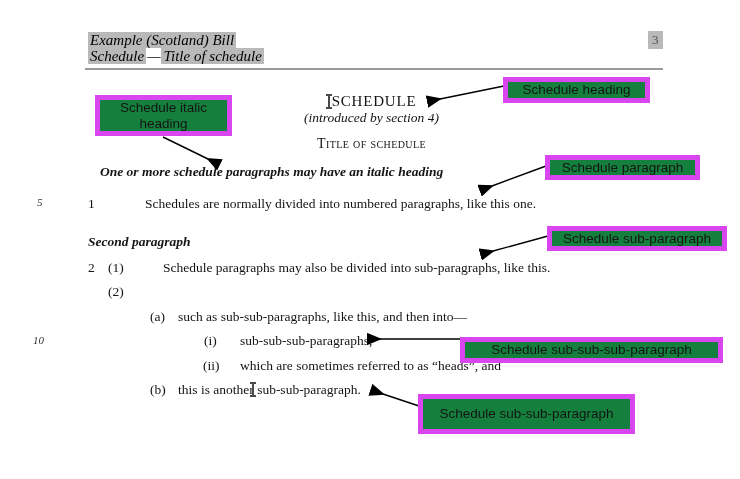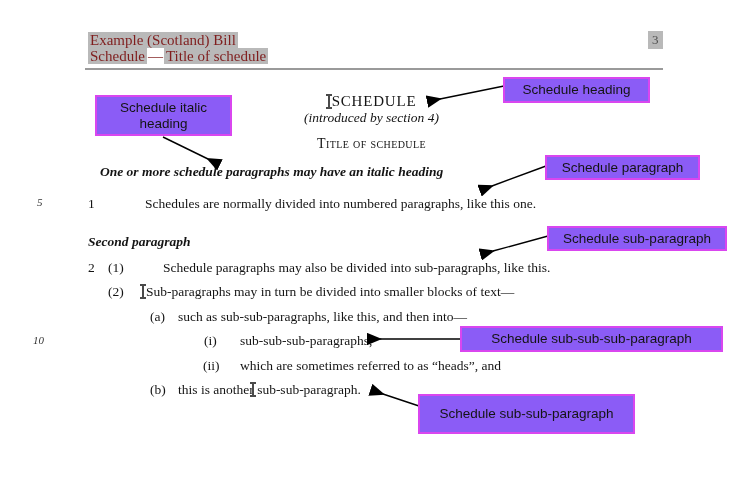--- a/index.html
+++ b/index.html
@@ -2,42 +2,42 @@
 <html><head>
 <meta charset="utf-8">
 <style>
   * { margin:0; padding:0; box-sizing:border-box; }
   html,body { background:#ffffff; }
   .page {
     position:relative; width:740px; height:479px; background:#ffffff;
     font-family:"Liberation Serif", serif; color:#141414; overflow:hidden;
   }
   
-  .hdr { position:absolute; font-size:15px; color:#7f1d1d; line-height:16px; white-space:nowrap; }
+  .hdr { position:absolute; font-style:italic; font-size:15px; color:#000000; line-height:16px; white-space:nowrap; }
   .hl { background:#b9b9b9; padding:0 2px; }
   .nohl { background:#ffffff; padding:0 1px; }
   .hdr-rule { position:absolute; left:85px; top:68px; width:578px; height:2px; background:#9a9a9a; }
   .pagenum { position:absolute; left:648px; top:31px; font-size:13px; color:#4d4d4d; background:#b9b9b9; padding:1px 4px; }
   
   .center-line { position:absolute; left:88px; width:567px; text-align:center; white-space:nowrap; }
   .sched-title { top:93px; font-size:15px; letter-spacing:0.8px; }
   .sched-intro { top:110px; font-size:13.5px; font-weight:normal; font-style:italic; }
   .sched-name  { top:136px; font-size:14px; font-variant:small-caps; letter-spacing:0.4px; }
   
   .line { position:absolute; font-size:13.5px; line-height:16px; white-space:nowrap; }
   .bolditalic { font-weight:bold; font-style:italic; }
   .marginnum { position:absolute; font-size:11px; font-style:italic; color:#333333; }
   
   .ibeam { display:inline-block; position:relative; width:2px; height:13px; background:#4a4a4a; vertical-align:-2px; margin:0 2px 0 1px; }
   .ibeam::before, .ibeam::after { content:""; position:absolute; left:-2px; width:6px; height:2px; background:#4a4a4a; }
   .ibeam::before { top:-1px; } .ibeam::after { bottom:-1px; }
   .ibeam.overlap { margin:0 0 0 -2px; }
   
   .callout {
-    position:absolute; background:#8b5cf6; border:2px solid #d946ef;
+    position:absolute; background:#15803d; border:5px solid #d946ef;
     font-family:"Liberation Sans", sans-serif; font-size:13.5px; color:#141414;
     display:flex; align-items:center; justify-content:center; text-align:center;
     line-height:16px; z-index:3; white-space:nowrap;
   }
   .callout.wrap { white-space:normal; }
   
   .arrows { position:absolute; left:0; top:0; width:740px; height:479px; z-index:2; pointer-events:none; }
 </style>
 </head>
 <body>
@@ -63,40 +63,39 @@
   <div class="line" style="left:88px; top:196px;">1</div>
   <div class="line" style="left:145px; top:196px;">Schedules are normally divided into numbered paragraphs, like this one.</div>
 
   <div class="line bolditalic" style="left:88px; top:234px;">Second paragraph</div>
 
   <div class="line" style="left:88px; top:260px;">2</div>
   <div class="line" style="left:108px; top:260px;">(1)</div>
   <div class="line" style="left:163px; top:260px;">Schedule paragraphs may also be divided into sub-paragraphs, like this.</div>
 
   <div class="line" style="left:108px; top:284px;">(2)</div>
-  <div class="line" style="left:141px; top:284px;"><span class="ibeam"></span><span>Sub-paragraphs may in turn be divided into smaller blocks of text—</span></div>
 
   <div class="line" style="left:150px; top:309px;">(a)</div>
   <div class="line" style="left:178px; top:309px;">such as sub-sub-paragraphs, like this, and then into—</div>
 
   <div class="marginnum" style="left:33px; top:334px;">10</div>
   <div class="line" style="left:204px; top:333px;">(i)</div>
   <div class="line" style="left:240px; top:333px;">sub-sub-sub-paragraphs,</div>
 
   <div class="line" style="left:203px; top:358px;">(ii)</div>
   <div class="line" style="left:240px; top:358px;text-align:center;">which are sometimes referred to as “heads”, and</div>
 
   <div class="line" style="left:150px; top:382px;">(b)</div>
   <div class="line" style="left:178px; top:382px;"><span>this is another</span><span class="ibeam overlap"></span><span> sub-sub-paragraph.</span></div>
 
   <div class="callout" style="left:503px; top:77px; width:147px; height:26px;">Schedule heading</div>
   <div class="callout wrap" style="left:95px; top:95px; width:137px; height:41px;">Schedule italic heading</div>
   <div class="callout" style="left:545px; top:155px; width:155px; height:25px;">Schedule paragraph</div>
   <div class="callout" style="left:547px; top:226px; width:180px; height:25px;">Schedule sub-paragraph</div>
-  <div class="callout" style="left:460px; top:326px; width:263px; height:26px;">Schedule sub-sub-sub-paragraph</div>
+  <div class="callout" style="left:460px; top:337px; width:263px; height:26px;">Schedule sub-sub-sub-paragraph</div>
   <div class="callout" style="left:418px; top:394px; width:217px; height:40px;">Schedule sub-sub-paragraph</div>
 
   <svg class="arrows" viewBox="0 0 740 479">
     <defs>
       <marker id="ah" markerWidth="10" markerHeight="8" refX="8" refY="4" orient="auto">
         <path d="M10,0 L0,4 L10,8 z" fill="#000000" transform="rotate(180 5 4)"></path>
       </marker>
       <marker id="ah2" markerWidth="11" markerHeight="9" refX="1.5" refY="4.5" orient="auto">
         <path d="M11,0 L0,4.5 L11,9 z" fill="#000000"></path>
       </marker>

